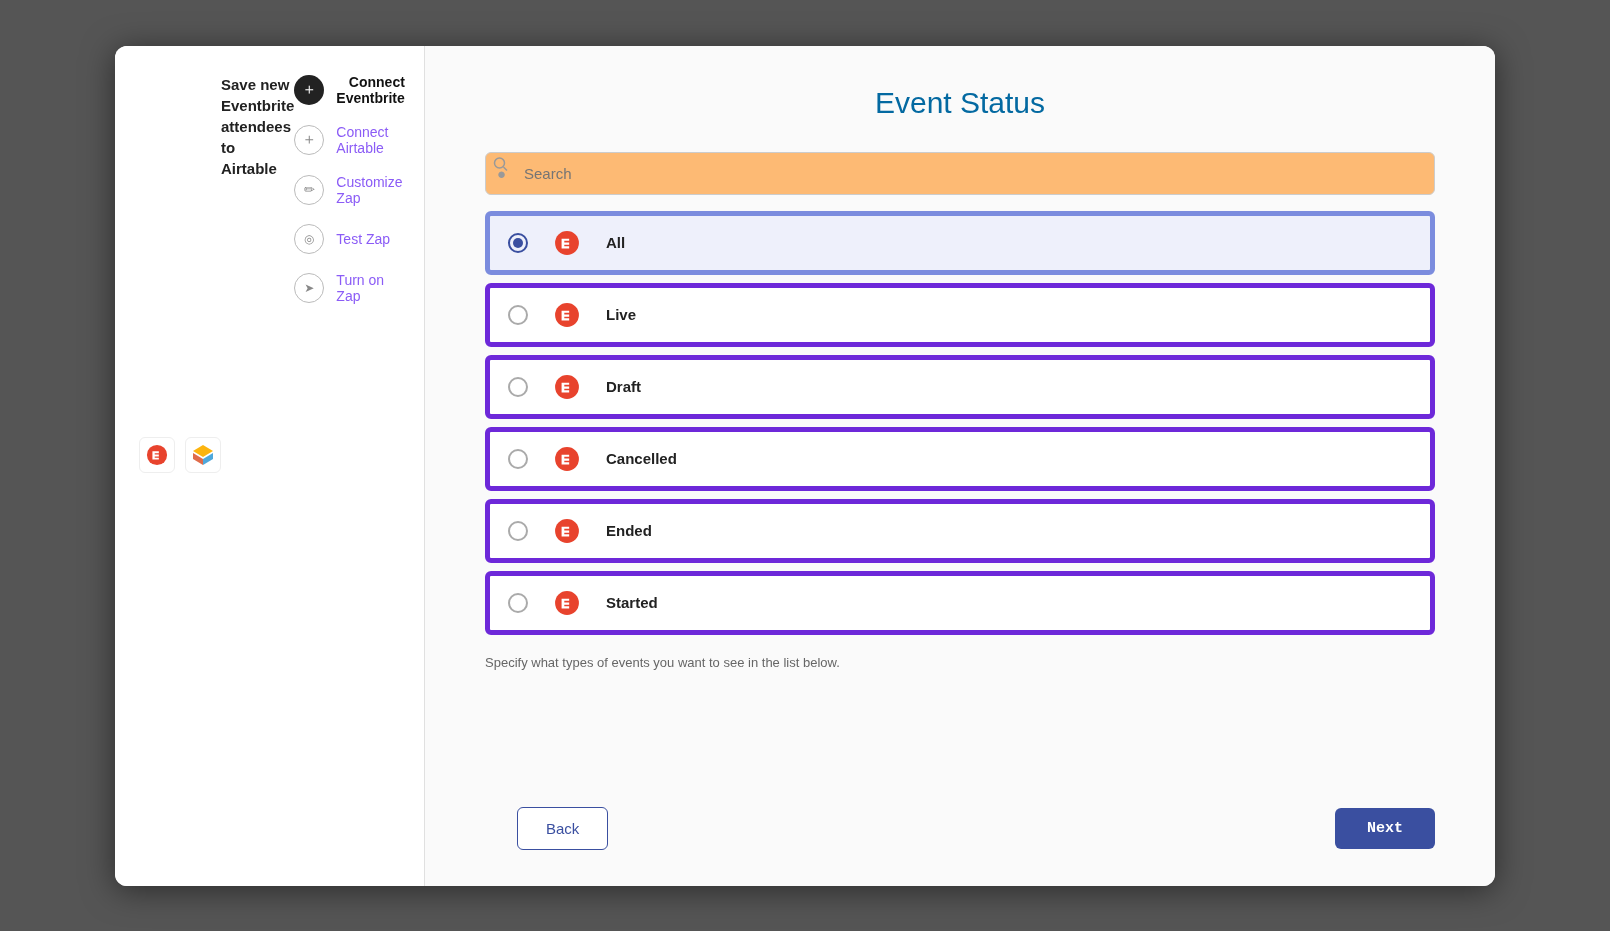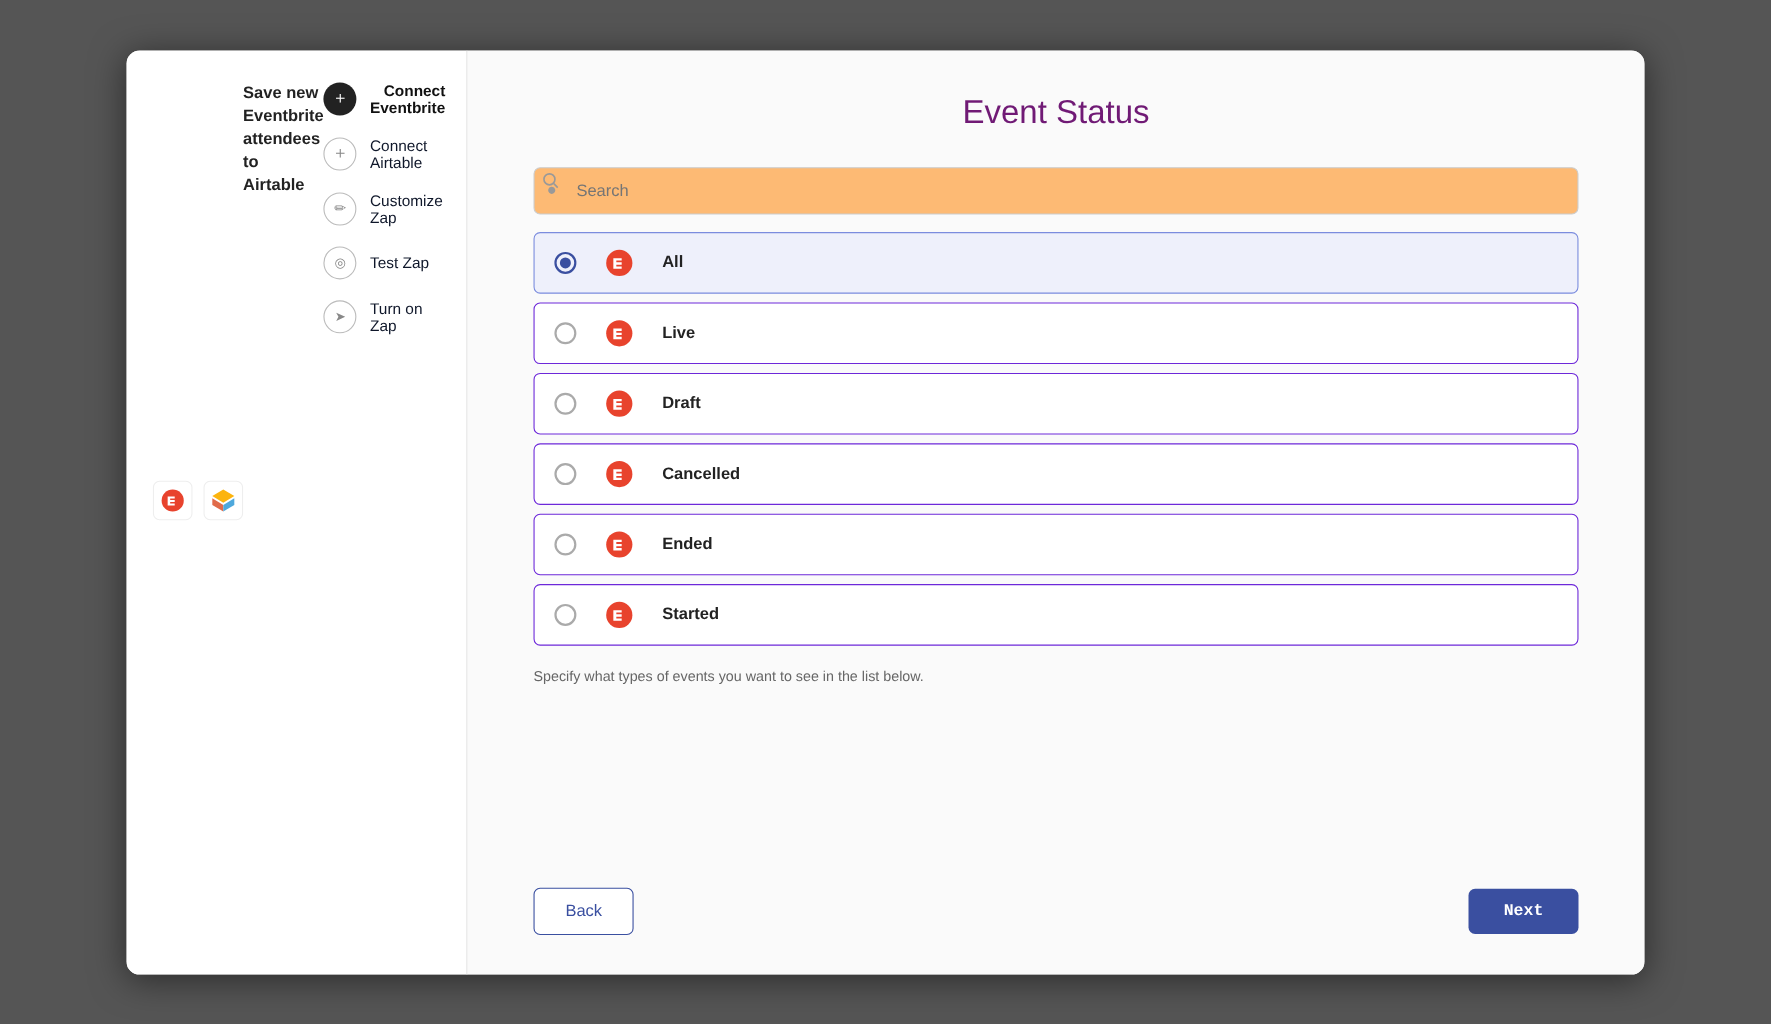--- a/index.html
+++ b/index.html
@@ -88,40 +88,40 @@
       background: #222;
       color: #fff;
     }
     .step-icon.inactive {
       background: #fff;
       border: 1.5px solid #bbb;
       color: #888;
     }
     .step-label {
       font-size: 14px;
-      color: #0f172a;
+      color: #8b5cf6;
     }
     .step-label.active {
       font-weight: 700;
       color: #111;
       text-align: right;
     }
     
     .main {
       flex: 1;
       background: #fafafa;
       display: flex;
       flex-direction: column;
       padding: 40px 60px 36px 60px;
       overflow-y: auto;
     }
     .page-title {
       font-size: 30px;
       font-weight: 400;
-      color: #701a75;
+      color: #0369a1;
       text-align: center;
       margin-bottom: 32px;
     }
     .search-box {
       width: 100%;
       position: relative;
       margin-bottom: 16px;
     }
     .search-box input {
       width: 100%;
@@ -145,21 +145,21 @@
       display: flex;
       flex-direction: column;
       gap: 8px;
       margin-bottom: 20px;
     }
     .option-item {
       display: flex;
       align-items: center;
       gap: 26px;
       padding: 14px 18px;
-      border: 1px solid #6d28d9;
+      border: 5px solid #6d28d9;
       border-radius: 6px;
       background: #fff;
       cursor: pointer;
     }
     .option-item.selected {
       background: #eef0fb;
       border-color: #7b8cde;
     }
     .radio-circle {
       width: 20px;
@@ -204,20 +204,21 @@
     }
     .btn-back {
       padding: 12px 28px;
       border: 1.5px solid #3a4fa0;
       border-radius: 6px;
       background: #fff;
       color: #3a4fa0;
       font-size: 15px;
       font-weight: 500;
       cursor: pointer;
+      margin-left: 32px;
     }
     .btn-next {
       padding: 12px 32px;
       border: none;
       border-radius: 6px;
       background: #3a4fa0;
       color: #fff;
       font-size: 15px;
       font-weight: 600;
       cursor: pointer;

